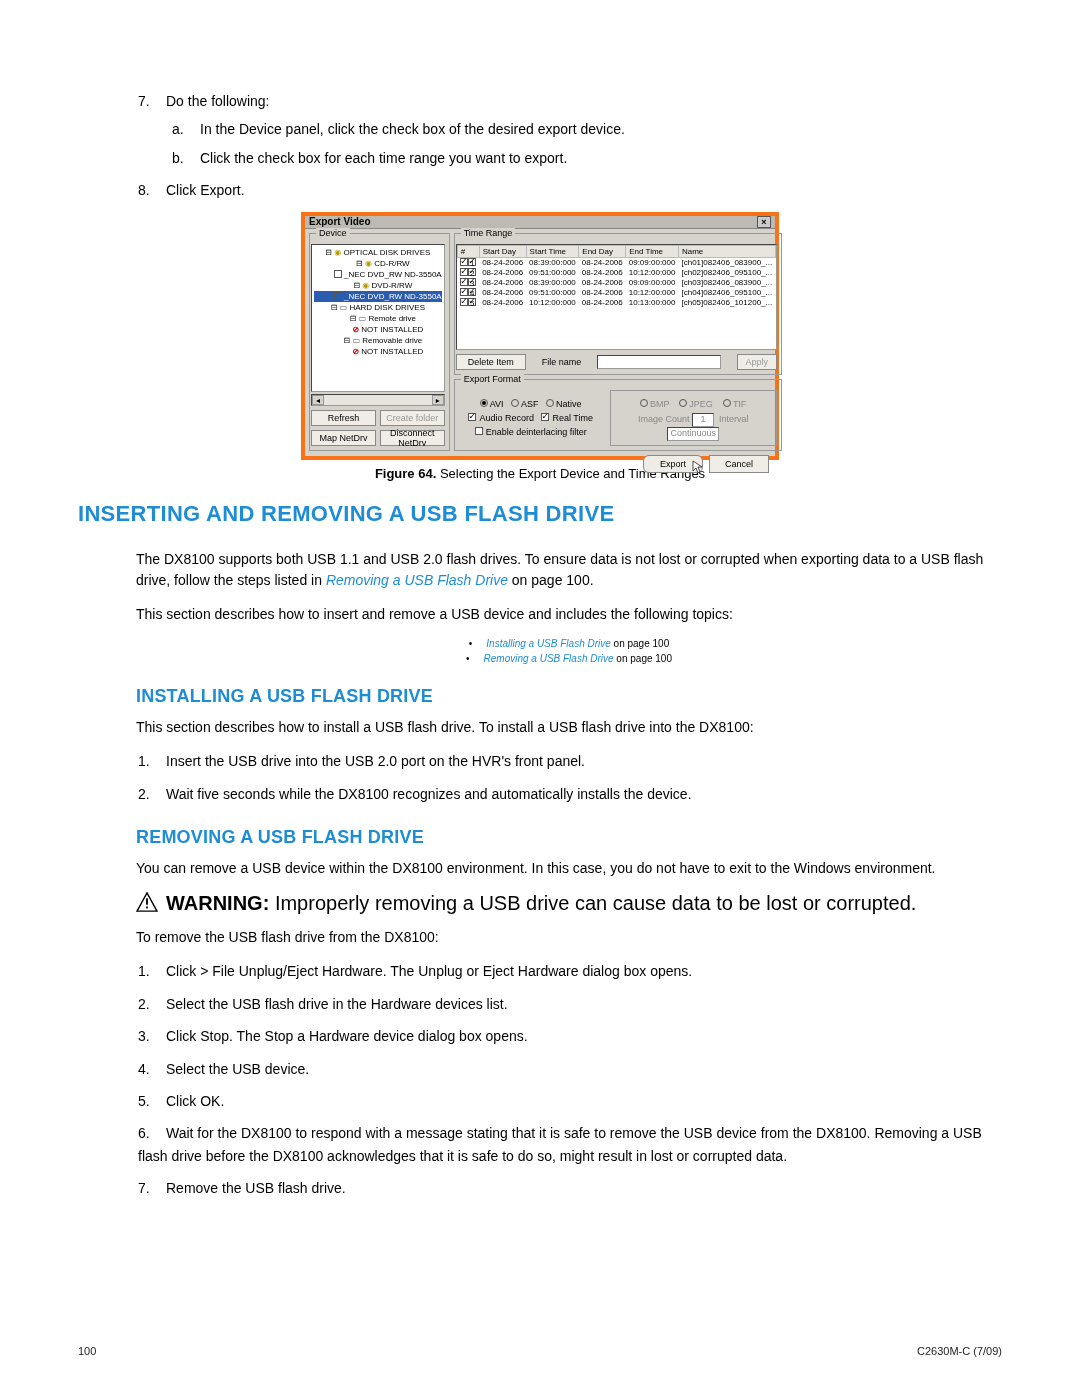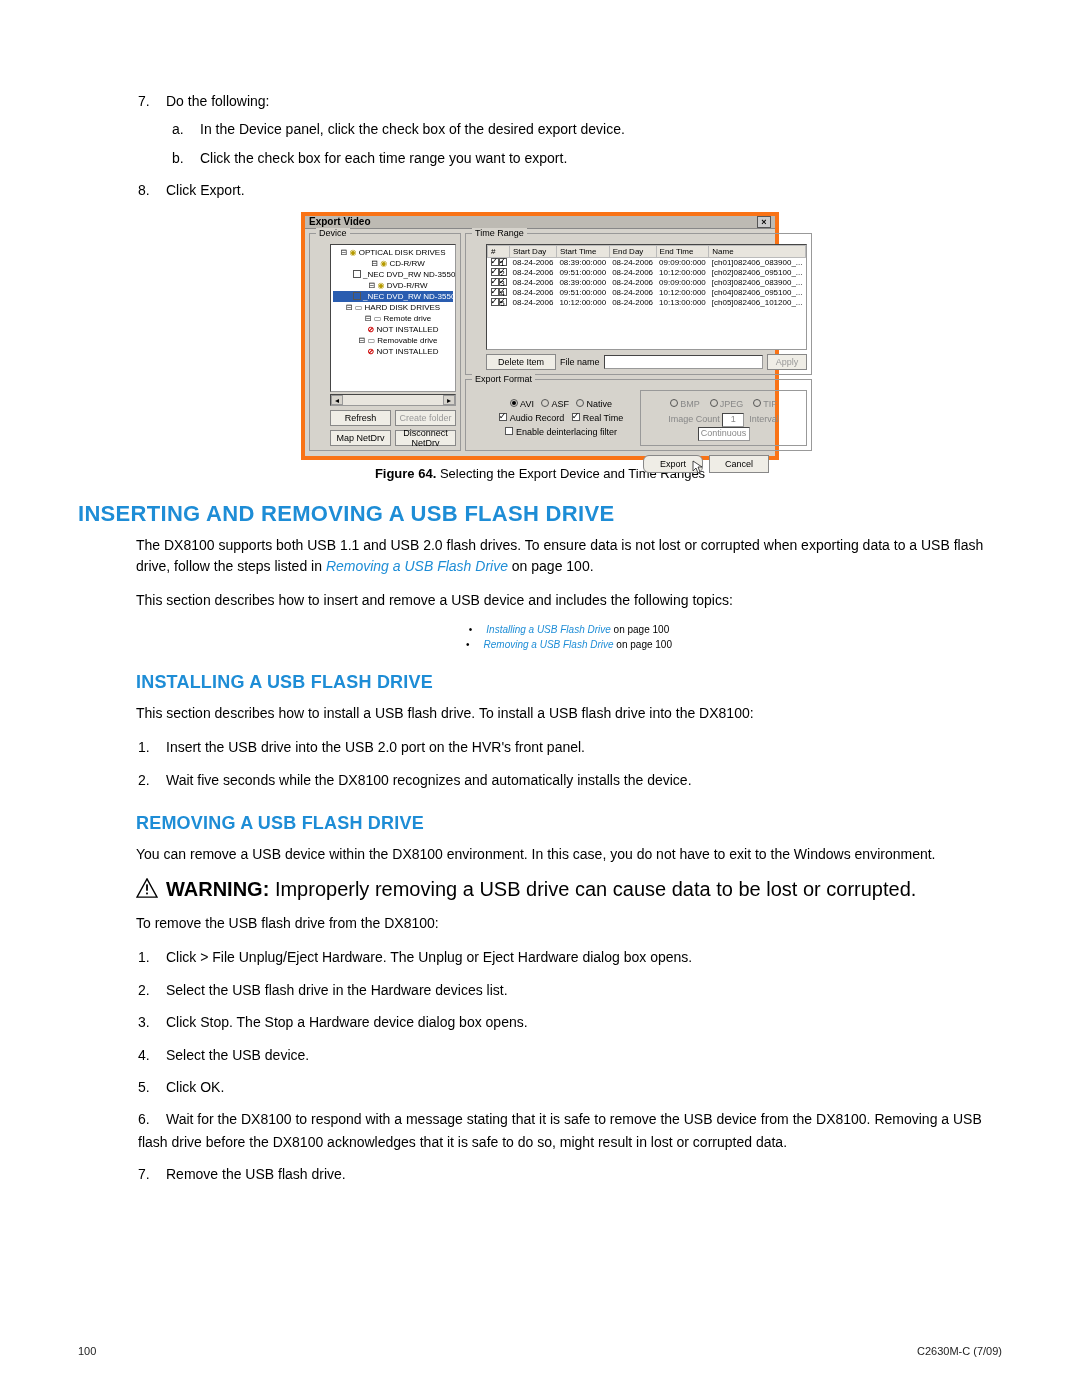--- a/index.html
+++ b/index.html
@@ -14,21 +14,21 @@
   }
   .content { width: 924px; }
   
   ol.steps { list-style: none; margin-left: 60px; font-size: 14px; line-height: 1.6; }
   ol.steps > li { margin-bottom: 10px; }
   ol.steps > li .num { display: inline-block; width: 28px; }
   ol.substeps { list-style: none; margin-left: 34px; margin-top: 6px; }
   ol.substeps > li { margin-bottom: 6px; }
   ol.substeps > li .num { display: inline-block; width: 28px; }
   
-  h1.section { color: #1e8dd6; font-weight: 800; font-size: 22px; letter-spacing: 0.3px; margin-top: 20px; margin-bottom: 8px; }
+  h1.section { color: #1e8dd6; font-weight: 800; font-size: 22px; letter-spacing: 0.3px; margin-top: 20px; margin-bottom: 22px; }
   h2.sub { color: #1e8dd6; font-weight: 800; font-size: 18px; letter-spacing: 0.2px; margin-top: 22px; margin-bottom: 10px; margin-left: 58px; }
   p.body { font-size: 14px; line-height: 1.55; margin-left: 58px; margin-bottom: 12px; }
   p.body .link { color: #1e8dd6; font-style: italic; }
   ul.bullets { list-style: none; margin-left: 58px; font-size: 10px; margin-bottom: 10px; text-align: center; }
   ul.bullets li::before { content: "•"; margin-right: 14px; }
   ul.bullets li { margin-bottom: 4px; }
   ul.bullets .link { color: #1e8dd6; font-style: italic; }
   
   .warning-row { display: flex; align-items: flex-start; margin-left: 58px; margin-bottom: 12px; font-size: 20px; }
   .warn-icon { width: 22px; height: 20px; margin-right: 8px; flex-shrink: 0; }
@@ -45,21 +45,21 @@
     background: #d6d3cc;
     border: 4px solid #f97316;
     font-family: "MS Sans Serif", Tahoma, Arial, sans-serif;
     font-size: 9px;
     color: #000;
     display: flex; flex-direction: column;
   }
   .dlg-title { background: #bdbab3; border-bottom: 1px solid #888; height: 16px; display: flex; align-items: center; padding: 0 4px; font-weight: 700; font-size: 10px; }
   .dlg-title .tclose { margin-left: auto; width: 14px; height: 12px; background: #ccc; border: 1px solid #555; font-size: 9px; text-align: center; line-height: 10px; font-weight: 700; }
   .dlg-body { display: flex; flex: 1; padding: 4px; gap: 4px; }
-  .fieldset { border: 1px solid #999; position: relative; padding: 10px 4px 4px 20px; }
+  .fieldset { border: 1px solid #999; position: relative; padding: 10px 4px 4px 1px; }
   .fieldset > .legend { position: absolute; top: -6px; left: 6px; background: #d6d3cc; padding: 0 3px; font-size: 9px; }
   .device-panel { width: 152px; display: flex; flex-direction: column; }
   .tree {
     flex: 1; background: #fff; border: 1px inset #999; overflow: hidden;
     font-size: 8px; line-height: 11px; padding: 2px;
   }
   .tree .row { white-space: nowrap; }
   .tree .i0 { padding-left: 0; } .tree .i1 { padding-left: 10px; }
   .tree .i2 { padding-left: 20px; }
   .tree .sel { background: #2a5db0; color: #fff; }
@@ -69,21 +69,21 @@
   .tree .cb { display: inline-block; width: 8px; height: 8px; border: 1px solid #555; background: #fff; margin-right: 2px; vertical-align: middle; }
   .tree .cb.c { background: #2a5db0; }
   .right-panel { flex: 1; display: flex; flex-direction: column; gap: 4px; border-radius: 9px; }
   .time-range .tbl { background: #fff; border: 1px inset #999; height: 106px; overflow: hidden; }
   .time-range table { width: 100%; border-collapse: collapse; font-size: 8px; }
   .time-range th { background: #e8e5de; border: 1px solid #bbb; text-align: left; padding: 1px 3px; font-weight: 400; }
   .time-range td { padding: 0 3px; white-space: nowrap; }
   .time-range td.cb { width: 10px; }
   .time-range td.cb span { display: inline-block; width: 8px; height: 8px; border: 1px solid #555; background: #fff; position: relative; }
   .time-range td.cb span::after { content: "✓"; position: absolute; left: -1px; top: -3px; font-size: 9px; }
-  .actions { display: flex; align-items: center; gap: 4px; margin-top: 4px; }
+  .actions { display: flex; align-items: center; gap: 16px; margin-top: 4px; }
   .btn { border: 1px solid #888; background: #efede6; height: 16px; font-size: 9px; display: inline-flex; align-items: center; justify-content: center; }
   .btn.disabled { color: #999; }
   .txt { border: 1px inset #999; background: #fff; height: 14px; flex: 1; }
   .export-format .fmt-row { display: flex; align-items: center; gap: 4px; }
   .radio { width: 8px; height: 8px; border-radius: 50%; border: 1px solid #555; display: inline-block; margin-right: 2px; position: relative; }
   .radio.sel::after { content: ""; width: 4px; height: 4px; border-radius: 50%; background: #000; position: absolute; top: 1px; left: 1px; }
   .chk { width: 8px; height: 8px; border: 1px solid #555; display: inline-block; margin-right: 3px; background: #fff; position: relative; }
   .chk.c::after { content: "✓"; position: absolute; left: -1px; top: -3px; font-size: 9px; }
   .ef-left { width: 150px; display: flex; flex-direction: column; gap: 4px; }
   .ef-right { flex: 1; border: 1px solid #999; position: relative; padding: 8px 4px 4px 4px; color: #888; }

